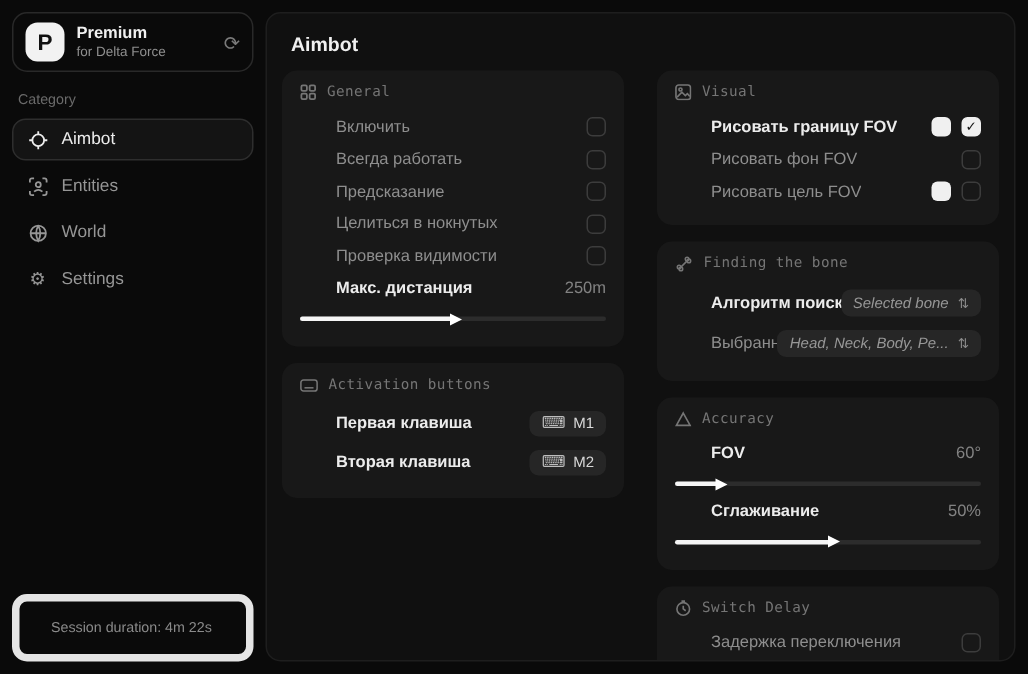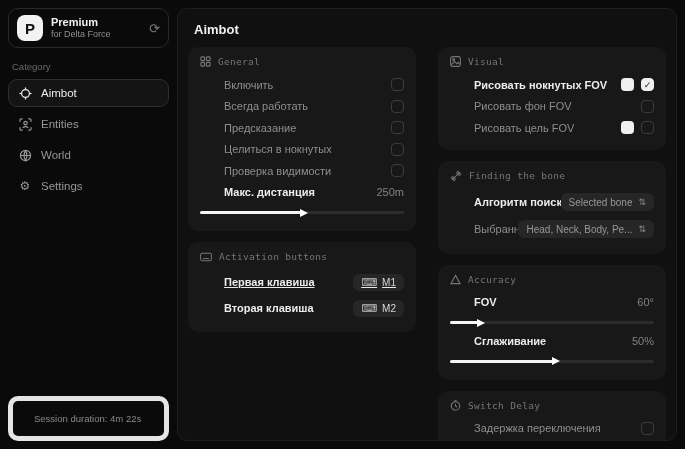--- a/index.html
+++ b/index.html
@@ -53,21 +53,21 @@
   .slider { position:relative; height:3px; background:#2c2c2c; border-radius:2px; margin:8px 0 6px; cursor:pointer; }
   .fill { position:relative; height:100%; background:#f5f5f5; border-radius:2px; }
   .thumb { position:absolute; right:-6px; top:50%; transform:translateY(-50%); width:0; height:0;
     border-left:8px solid #ffffff; border-top:4.5px solid transparent; border-bottom:4.5px solid transparent; }
 
   .keybtn { display:inline-flex; align-items:center; gap:5px; background:#262626; border-radius:6px;
     padding:3px 8px; font-size:10px; color:#d8d8d8; cursor:pointer; }
   .keybtn .kic { font-size:11px; color:#bdbdbd; line-height:1; }
 
   .dd { display:inline-flex; align-items:center; gap:6px; background:#262626; border-radius:6px;
-    padding:3.5px 8px; font-size:10px; color:#979797; max-width:152px; cursor:pointer; flex:0 0 auto; }
+    padding:3.5px 8px; font-size:10px; color:#979797; max-width:152px; cursor:pointer; flex:0 0 auto;font-style:italic; }
   .dd .dd-txt { white-space:nowrap; overflow:hidden; text-overflow:ellipsis; max-width:120px; }
   .dd .dd-ic { font-size:9px; color:#8a8a8a; line-height:1; }
 </style>
 </head>
 <body>
 
 <div class="app">
 
   <aside class="sidebar">
     <div class="brand">
@@ -183,21 +183,21 @@
               <rect x="0.7" y="0.7" width="12.6" height="8.6" rx="2"></rect>
                 <line x1="3.5" y1="6.8" x2="10.5" y2="6.8"></line>
               <line x1="3" y1="3.2" x2="3.01" y2="3.2" stroke-width="1.6"></line>
                 <line x1="5.7" y1="3.2" x2="5.71" y2="3.2" stroke-width="1.6"></line>
               <line x1="8.4" y1="3.2" x2="8.41" y2="3.2" stroke-width="1.6"></line>
                 <line x1="11" y1="3.2" x2="11.01" y2="3.2" stroke-width="1.6"></line>
             </svg>
             <span>Activation buttons</span>
           </div>
 
-          <div class="row" style="min-height:26px;text-decoration:underline;">
+          <div class="row" style="min-height:26px;">
             <span class="lab on">Первая клавиша</span>
             <span class="keybtn">
               <span class="kic">⌨</span>
               <span>M1</span>
             </span>
           </div>
           <div class="row" style="min-height:26px;">
             <span class="lab on">Вторая клавиша</span>
             <span class="keybtn">
               <span class="kic">⌨</span>
@@ -213,21 +213,21 @@
           <div class="card-h">
             <svg width="11" height="11" viewBox="0 0 12 12" fill="none" stroke="currentColor" stroke-width="1.2">
               <rect x="0.7" y="0.7" width="10.6" height="10.6" rx="2"></rect>
                 <circle cx="4" cy="4" r="1.1"></circle>
               <path d="M1.5 9.5 L5 6 L7.5 8.5 L9 7 L10.8 9"></path>
             </svg>
             <span>Visual</span>
           </div>
 
           <div class="row">
-            <span class="lab on">Рисовать нокнутых FOV</span>
+            <span class="lab on">Рисовать границу FOV</span>
             <span class="right-group">
               <span class="swatch"></span>
               <span class="cb checked">
                   <span>✓</span>
                 </span>
             </span>
           </div>
           <div class="row">
             <span class="lab">Рисовать фон FOV</span>
             <span class="right-group">

